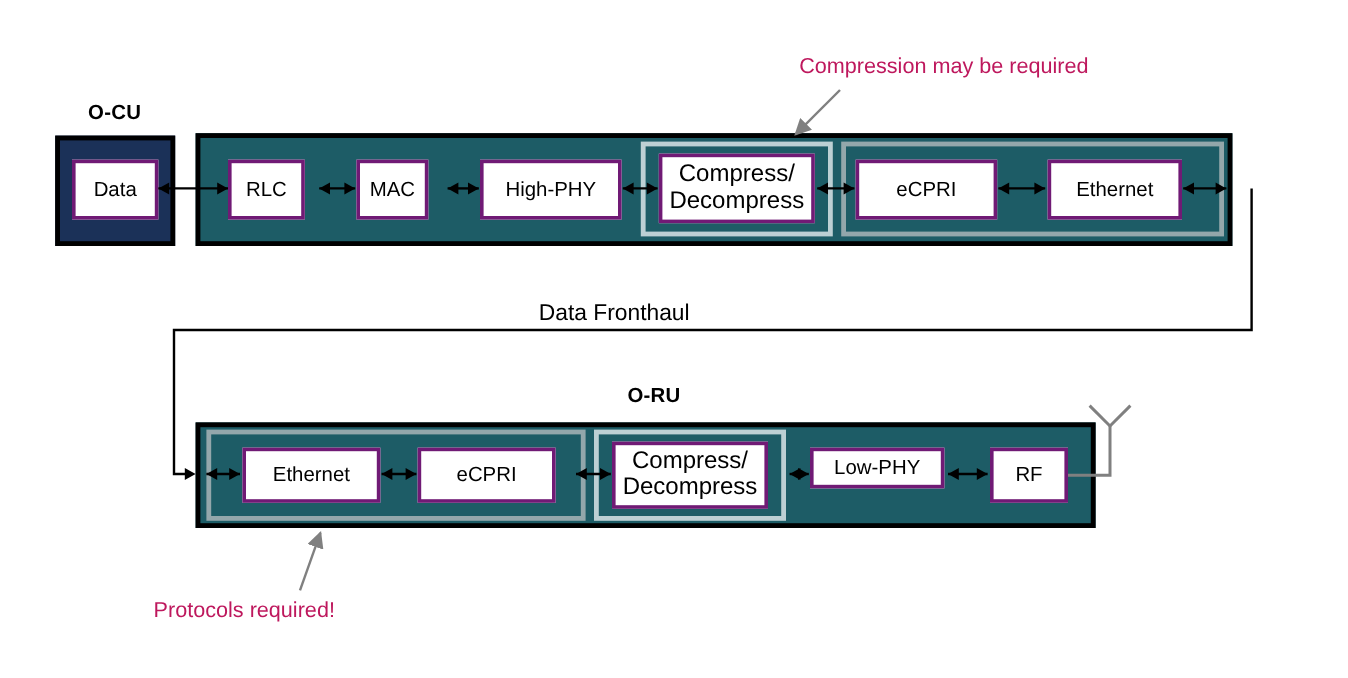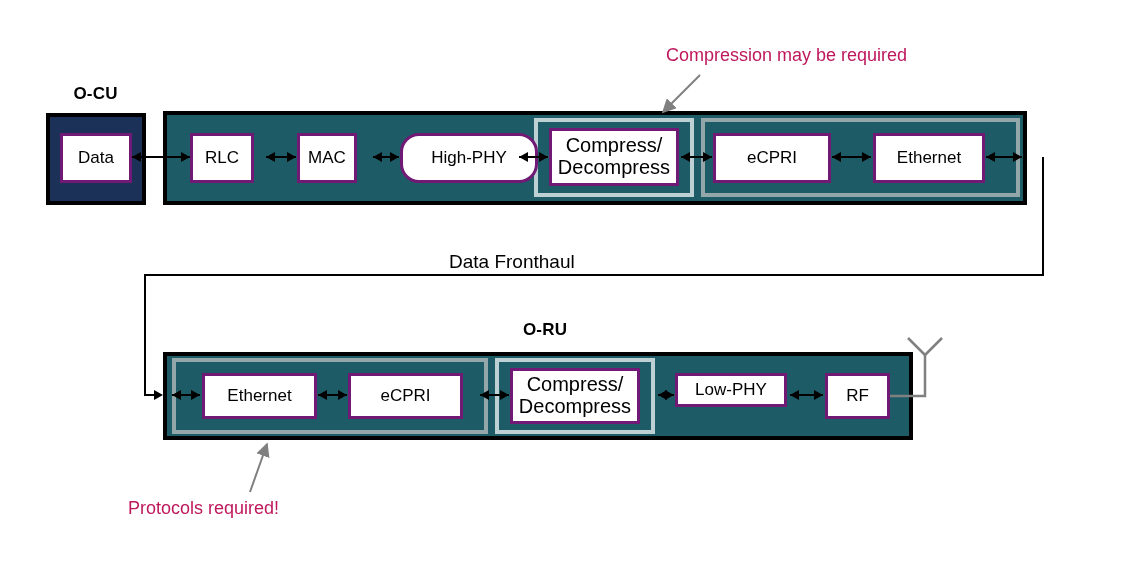--- a/index.html
+++ b/index.html
@@ -105,21 +105,21 @@
   <div class="blk" style="left:60px; top:133px; width:72px; height:50px;">Data</div>
 
   <div class="unit teal" style="left:163px; top:111px; width:864px; height:94px;"></div>
 
   <div class="group-frame light" style="left:534px; top:118px; width:160px; height:79px;"></div>
 
   <div class="group-frame" style="left:701px; top:118px; width:319px; height:79px;"></div>
 
   <div class="blk" style="left:190px; top:133px; width:64px; height:50px;">RLC</div>
   <div class="blk" style="left:297px; top:133px; width:60px; height:50px;">MAC</div>
-  <div class="blk" style="left:400px; top:133px; width:138px; height:50px;border-radius:19px;">High-PHY</div>
+  <div class="blk" style="left:400px; top:133px; width:118px; height:50px;">High-PHY</div>
   <div class="blk small" style="left:549px; top:128px; width:130px; height:58px;">Compress/
 Decompress</div>
   <div class="blk" style="left:713px; top:133px; width:118px; height:50px;">eCPRI</div>
   <div class="blk" style="left:873px; top:133px; width:112px; height:50px;">Ethernet</div>
 
   <div class="unit teal" style="left:163px; top:352px; width:750px; height:88px;"></div>
 
   <div class="group-frame" style="left:172px; top:358px; width:316px; height:76px;"></div>
 
   <div class="group-frame light" style="left:495px; top:358px; width:160px; height:76px;"></div>

